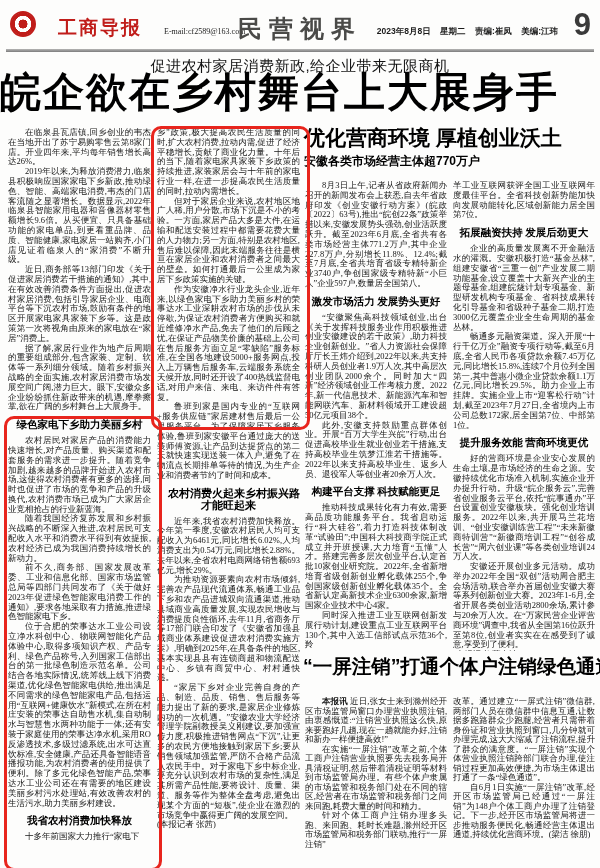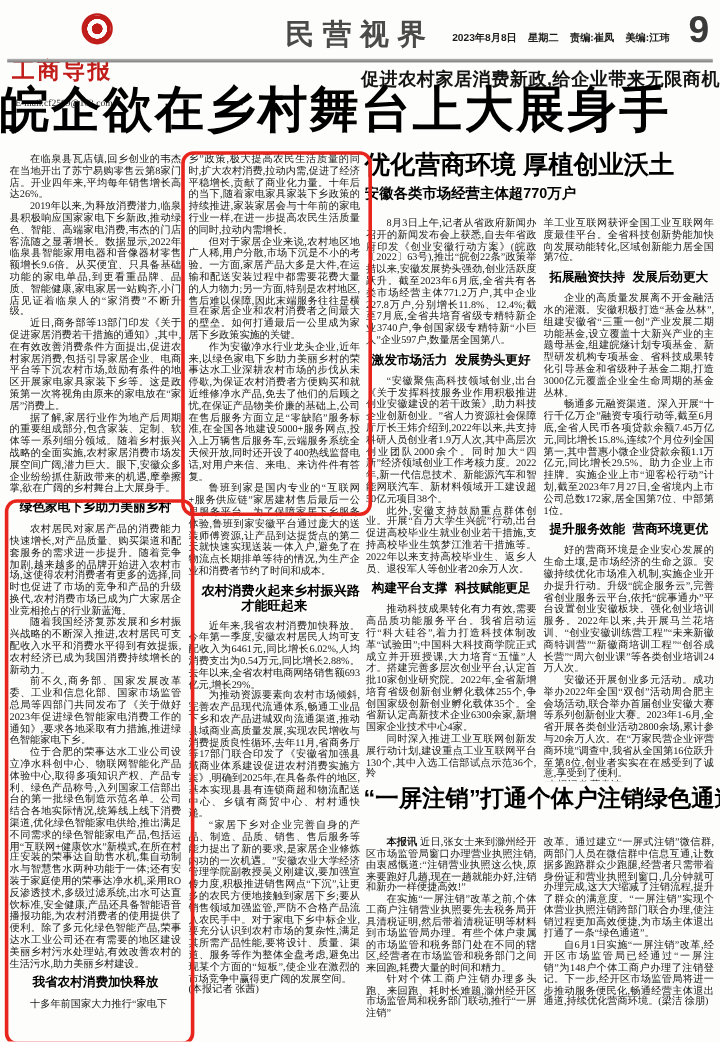--- a/index.html
+++ b/index.html
@@ -3,42 +3,42 @@
 <meta charset="utf-8">
 <style>
   html,body{margin:0;padding:0;}
   body{
     width:600px;height:868px;background:#fdfdfc;position:relative;overflow:hidden;
     font-family:"Liberation Serif", serif;color:#141414;
     -webkit-font-smoothing:antialiased;
   }
   .abs{position:absolute;}
   
-  .brand{left:10px;top:11px;display:flex;align-items:flex-end;gap:10px;flex-direction:column;}
+  .brand{left:10px;top:11px;display:flex;align-items:flex-end;gap:22px;}
   .brand-icon{
     width:22px;height:22px;border-radius:50%;flex:0 0 auto;margin-bottom:2px;
     background:radial-gradient(circle at center,var(--masthead_red,#c01d1a) 28%,#fff 30% 52%,var(--masthead_red,#c01d1a) 54% 72%,#fff 74%);
     border:2px solid var(--masthead_red,#c01d1a);
   }
   .brand-name{color:var(--masthead_red,#c01d1a);font-weight:bold;font-size:19px;line-height:22px;letter-spacing:2px;}
   .brand-email{font-size:8px;color:#222;margin-bottom:3px;font-family:Liberation Serif, serif;text-align:center;}
   .section-name{left:0;right:0;top:13px;text-align:center;font-size:24px;font-weight:bold;color:#4a4a48;letter-spacing:7px;}
   .issue-meta{right:42px;top:26px;font-size:8.5px;font-weight:bold;font-family:"Liberation Sans",sans-serif;color:#1b1b1b;white-space:nowrap;}
   .issue-meta span{margin-left:7px;}
   .page-number{right:9px;top:7px;font-size:31px;font-weight:bold;color:#3a3a3a;font-family:"Liberation Sans",sans-serif;}
   .rule{left:6px;right:6px;top:49px;height:3px;background:linear-gradient(#b5b5b5,#7c7c7c);}
   
-  .kicker{left:0;right:0;top:57px;text-align:right;font-size:15px;font-weight:bold;font-family:"Liberation Sans",sans-serif;letter-spacing:.5px;}
+  .kicker{left:0;right:0;top:57px;text-align:center;font-size:15px;font-weight:normal;font-family:"Liberation Sans",sans-serif;letter-spacing:.5px;}
   .headline{left:0;right:0;top:72px;font-size:41px;line-height:46px;font-weight:900;font-family:Liberation Mono, monospace;letter-spacing:2px;color:#000;}
   
   .col{overflow:hidden;font-size:8.5px;line-height:9.8px;color:#161616;}
   .col p{margin:0;text-align:justify;}
   .para{text-indent:2em;}
   .para-cont{text-indent:0;}
-  .subhead{font-family:Liberation Mono, monospace;font-weight:bold;font-size:10.5px;line-height:13px;text-align:center;margin:6px 0 5px;color:#000;}
+  .subhead{font-family:Liberation Serif, serif;font-weight:bold;font-size:10.5px;line-height:13px;text-align:center;margin:6px 0 5px;color:#000;}
   .subhead-left{font-family:"Liberation Sans",sans-serif;font-weight:bold;font-size:11px;line-height:12.5px;text-align:center;text-indent:1em;margin:6px 0 5px;color:#000;}
   .credit{text-align:right;margin-top:3px;}
   #lcol1{left:8px;top:128px;width:143px;height:737px;}
   #lcol2{left:157px;top:128px;width:143px;height:737px;}
   #rcol1{left:305px;top:181px;width:142px;height:470px;}
   #rcol2{left:453px;top:181px;width:142px;height:470px;}
   #bcol1{left:305px;top:697px;width:142px;height:168px;}
   #bcol2{left:453px;top:697px;width:142px;height:168px;}
   #bcol1 .col, .b-cols{line-height:9.5px;}
   

